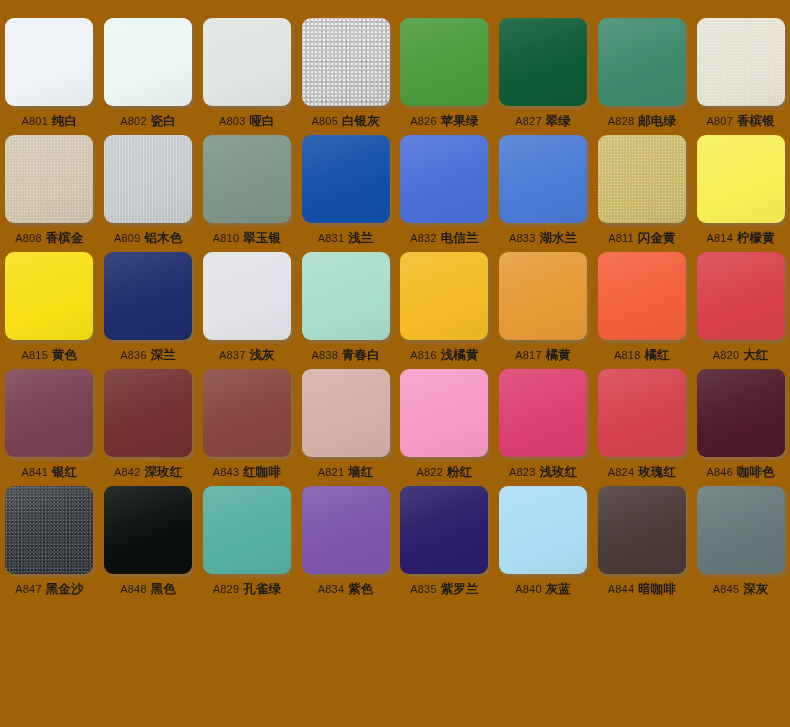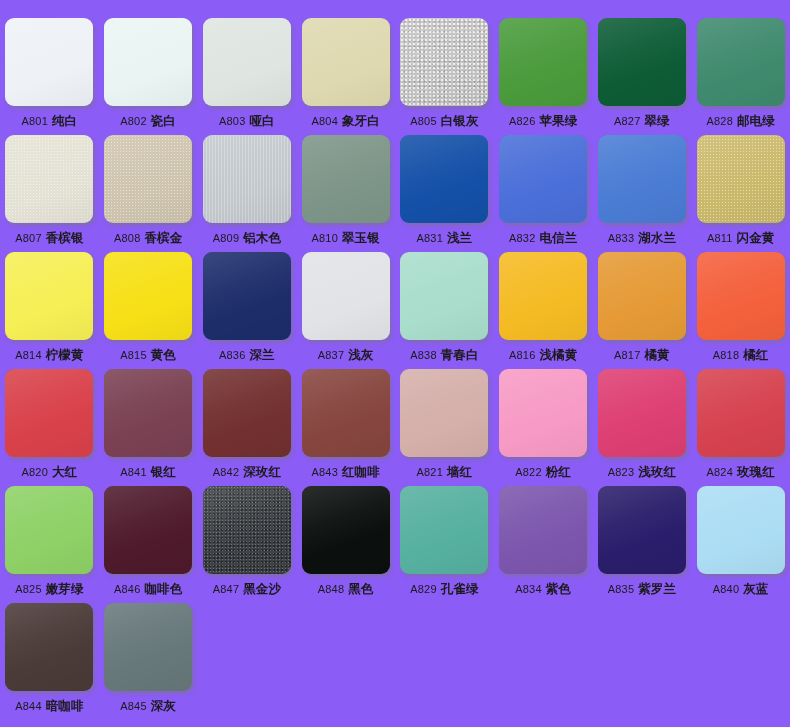--- a/index.html
+++ b/index.html
@@ -11,21 +11,21 @@
     width: 790px;
     height: 727px;
     font-family: "Liberation Sans", "DejaVu Sans", sans-serif;
     overflow: hidden;
   }
 
   #swatch-chart {
     width: 790px;
     height: 727px;
     position: relative;
-    background: #8b5cf6;
+    background: #a16207;
     box-sizing: border-box;
   }
 
   .chart-grid {
     display: grid;
     grid-template-columns: repeat(8, 98.75px);
     grid-template-rows: repeat(6, 117px);
     width: 790px;
     height: 702px;
     padding-top: 18px;
@@ -146,24 +146,20 @@
       </div>
       <div class="swatch-cell">
         <div class="swatch-chip" style="background-color: rgb(234, 245, 243);"></div>
         <div class="swatch-label"><span class="code">A802</span><span class="cname">瓷白</span></div>
       </div>
       <div class="swatch-cell">
         <div class="swatch-chip" style="background-color: rgb(223, 229, 225);"></div>
         <div class="swatch-label"><span class="code">A803</span><span class="cname">哑白</span></div>
       </div>
       <div class="swatch-cell">
-        <div class="swatch-chip" style="background-color: rgb(222, 217, 176);"></div>
-        <div class="swatch-label"><span class="code">A804</span><span class="cname">象牙白</span></div>
-      </div>
-      <div class="swatch-cell">
         <div class="swatch-chip tex-coarse" style="background-color: rgb(198, 198, 198);"></div>
         <div class="swatch-label"><span class="code">A805</span><span class="cname">白银灰</span></div>
       </div>
       <div class="swatch-cell">
         <div class="swatch-chip" style="background-color: rgb(74, 155, 60);"></div>
         <div class="swatch-label"><span class="code">A826</span><span class="cname">苹果绿</span></div>
       </div>
       <div class="swatch-cell">
         <div class="swatch-chip" style="background-color: rgb(13, 92, 54);"></div>
         <div class="swatch-label"><span class="code">A827</span><span class="cname">翠绿</span></div>
@@ -262,24 +258,20 @@
       </div>
       <div class="swatch-cell">
         <div class="swatch-chip" style="background-color: rgb(221, 63, 114);"></div>
         <div class="swatch-label"><span class="code">A823</span><span class="cname">浅玫红</span></div>
       </div>
       <div class="swatch-cell">
         <div class="swatch-chip" style="background-color: rgb(214, 66, 79);"></div>
         <div class="swatch-label"><span class="code">A824</span><span class="cname">玫瑰红</span></div>
       </div>
       <div class="swatch-cell">
-        <div class="swatch-chip" style="background-color: rgb(142, 209, 102);"></div>
-        <div class="swatch-label"><span class="code">A825</span><span class="cname">嫩芽绿</span></div>
-      </div>
-      <div class="swatch-cell">
         <div class="swatch-chip" style="background-color: rgb(78, 26, 44);"></div>
         <div class="swatch-label"><span class="code">A846</span><span class="cname">咖啡色</span></div>
       </div>
       <div class="swatch-cell">
         <div class="swatch-chip tex-sand" style="background-color: rgb(62, 66, 70);"></div>
         <div class="swatch-label"><span class="code">A847</span><span class="cname">黑金沙</span></div>
       </div>
       <div class="swatch-cell">
         <div class="swatch-chip" style="background-color: rgb(11, 15, 14);"></div>
         <div class="swatch-label"><span class="code">A848</span><span class="cname">黑色</span></div>

